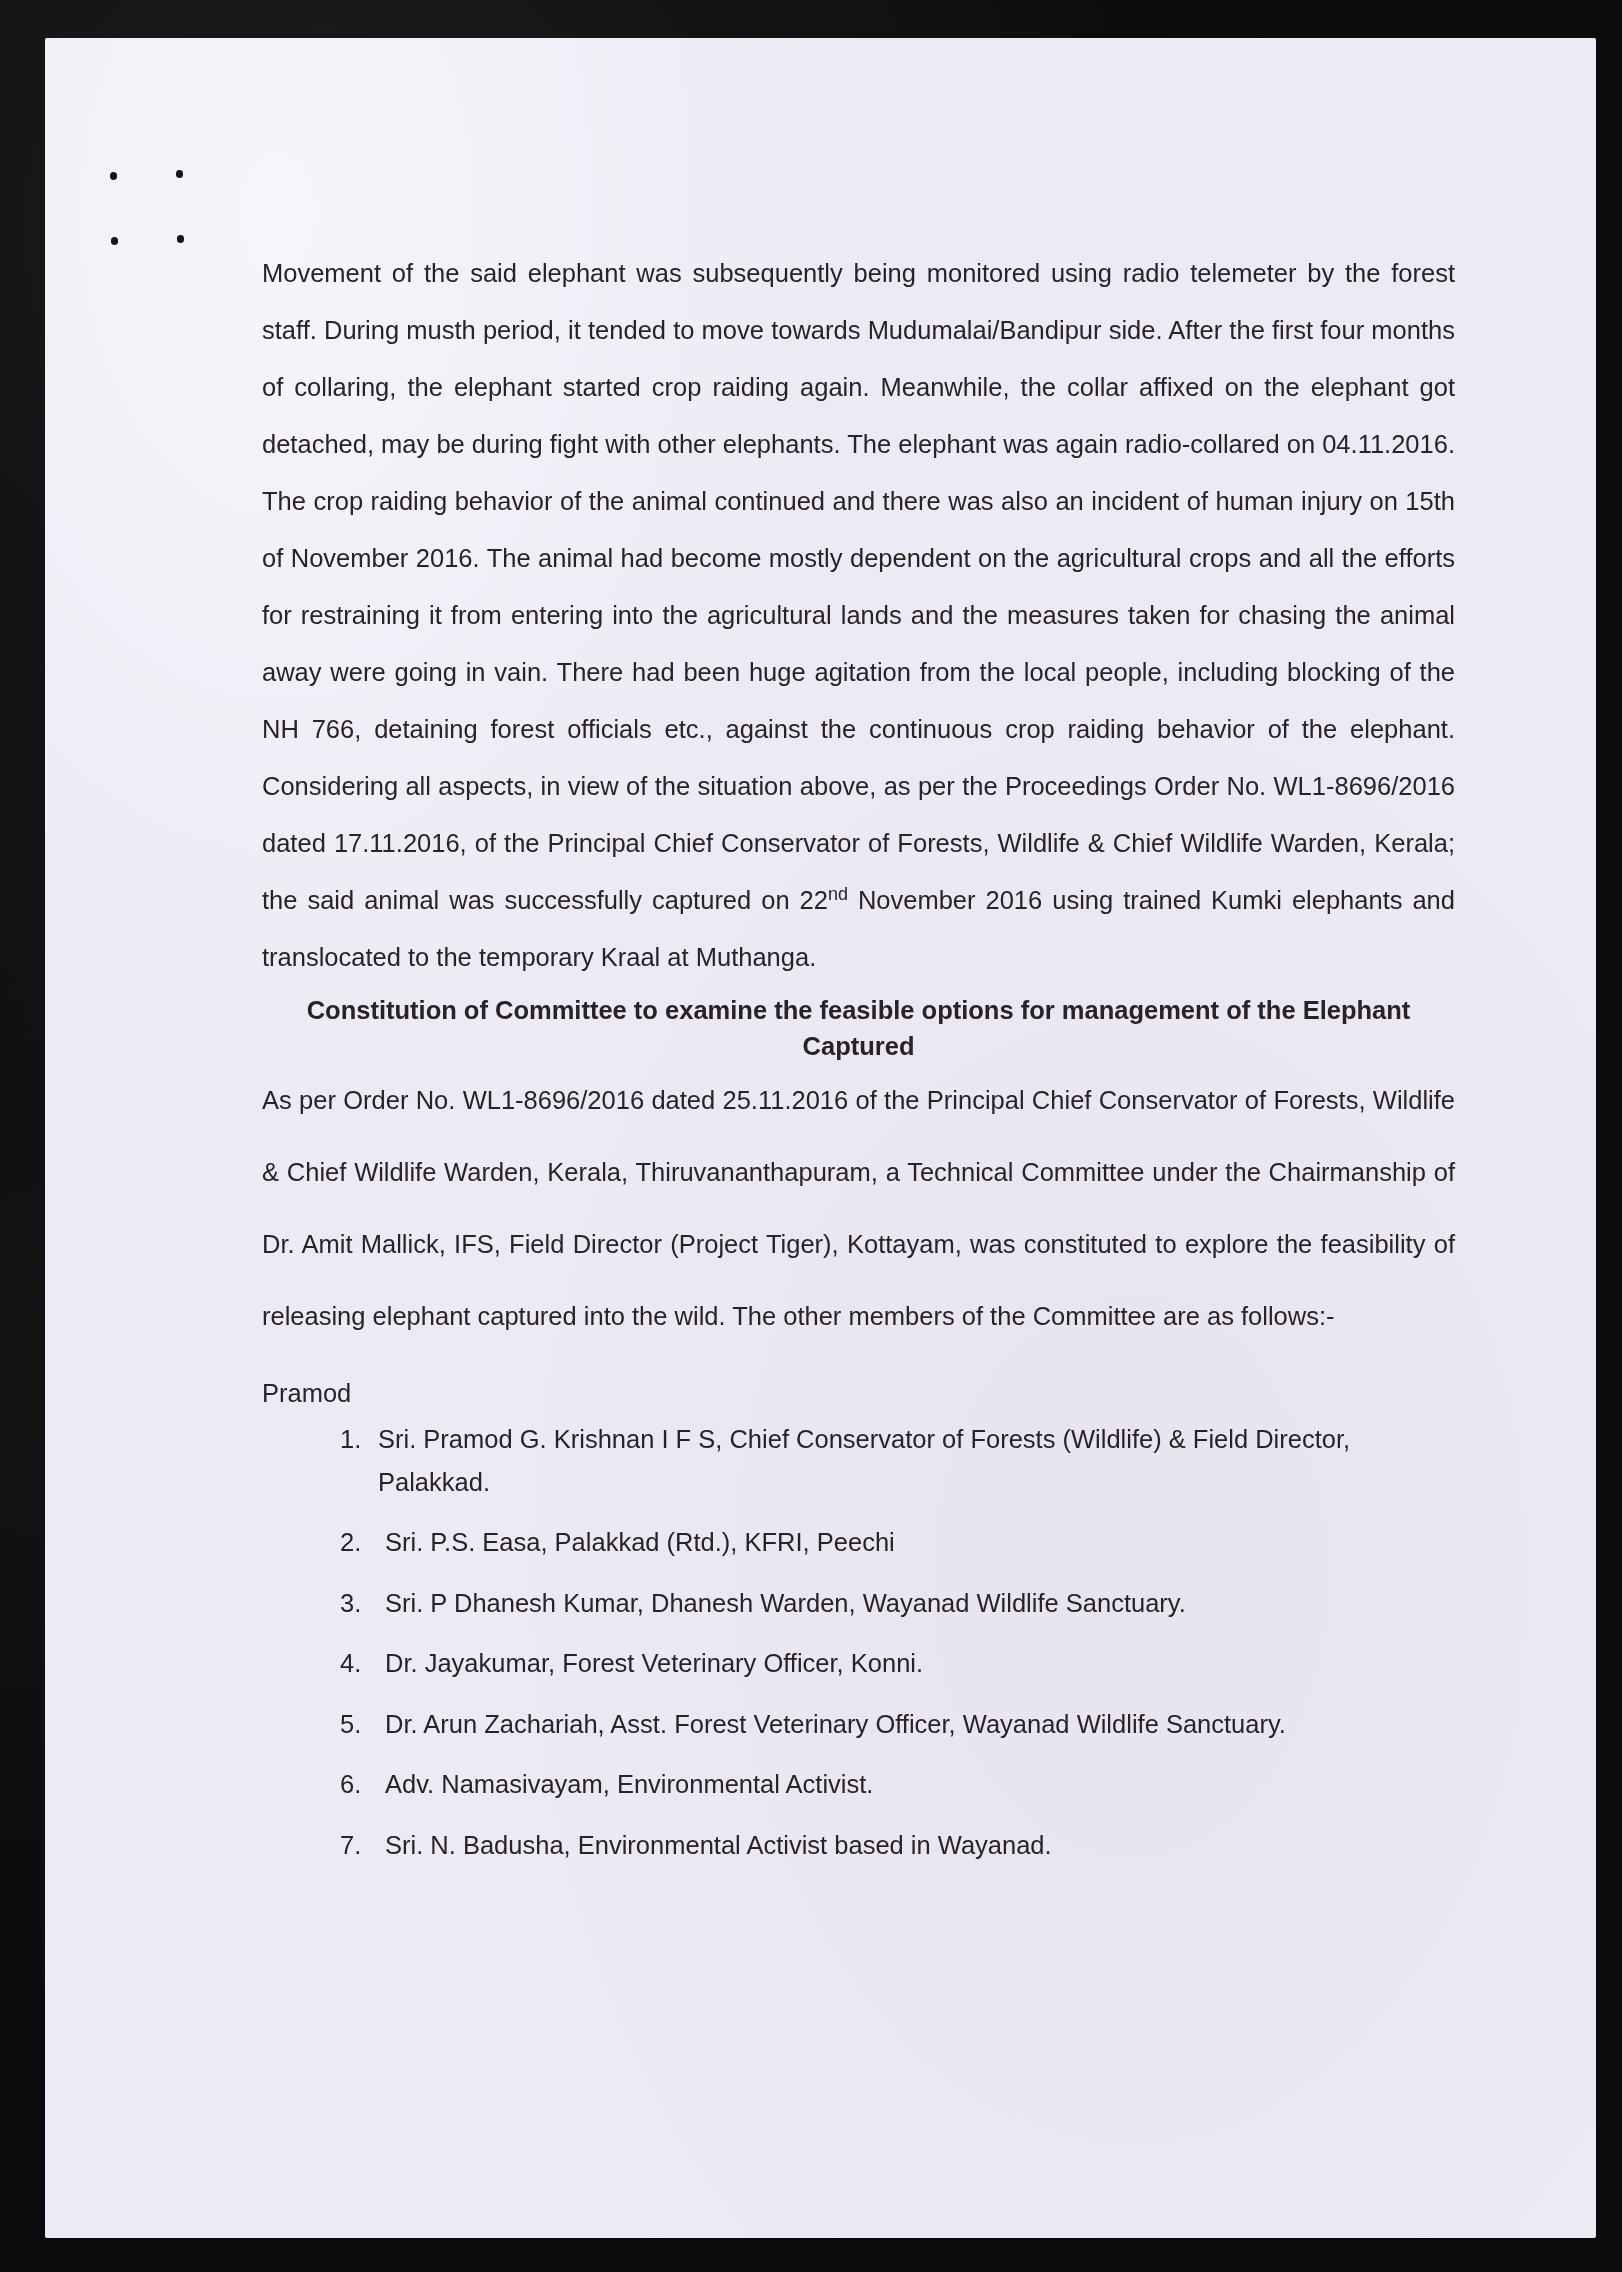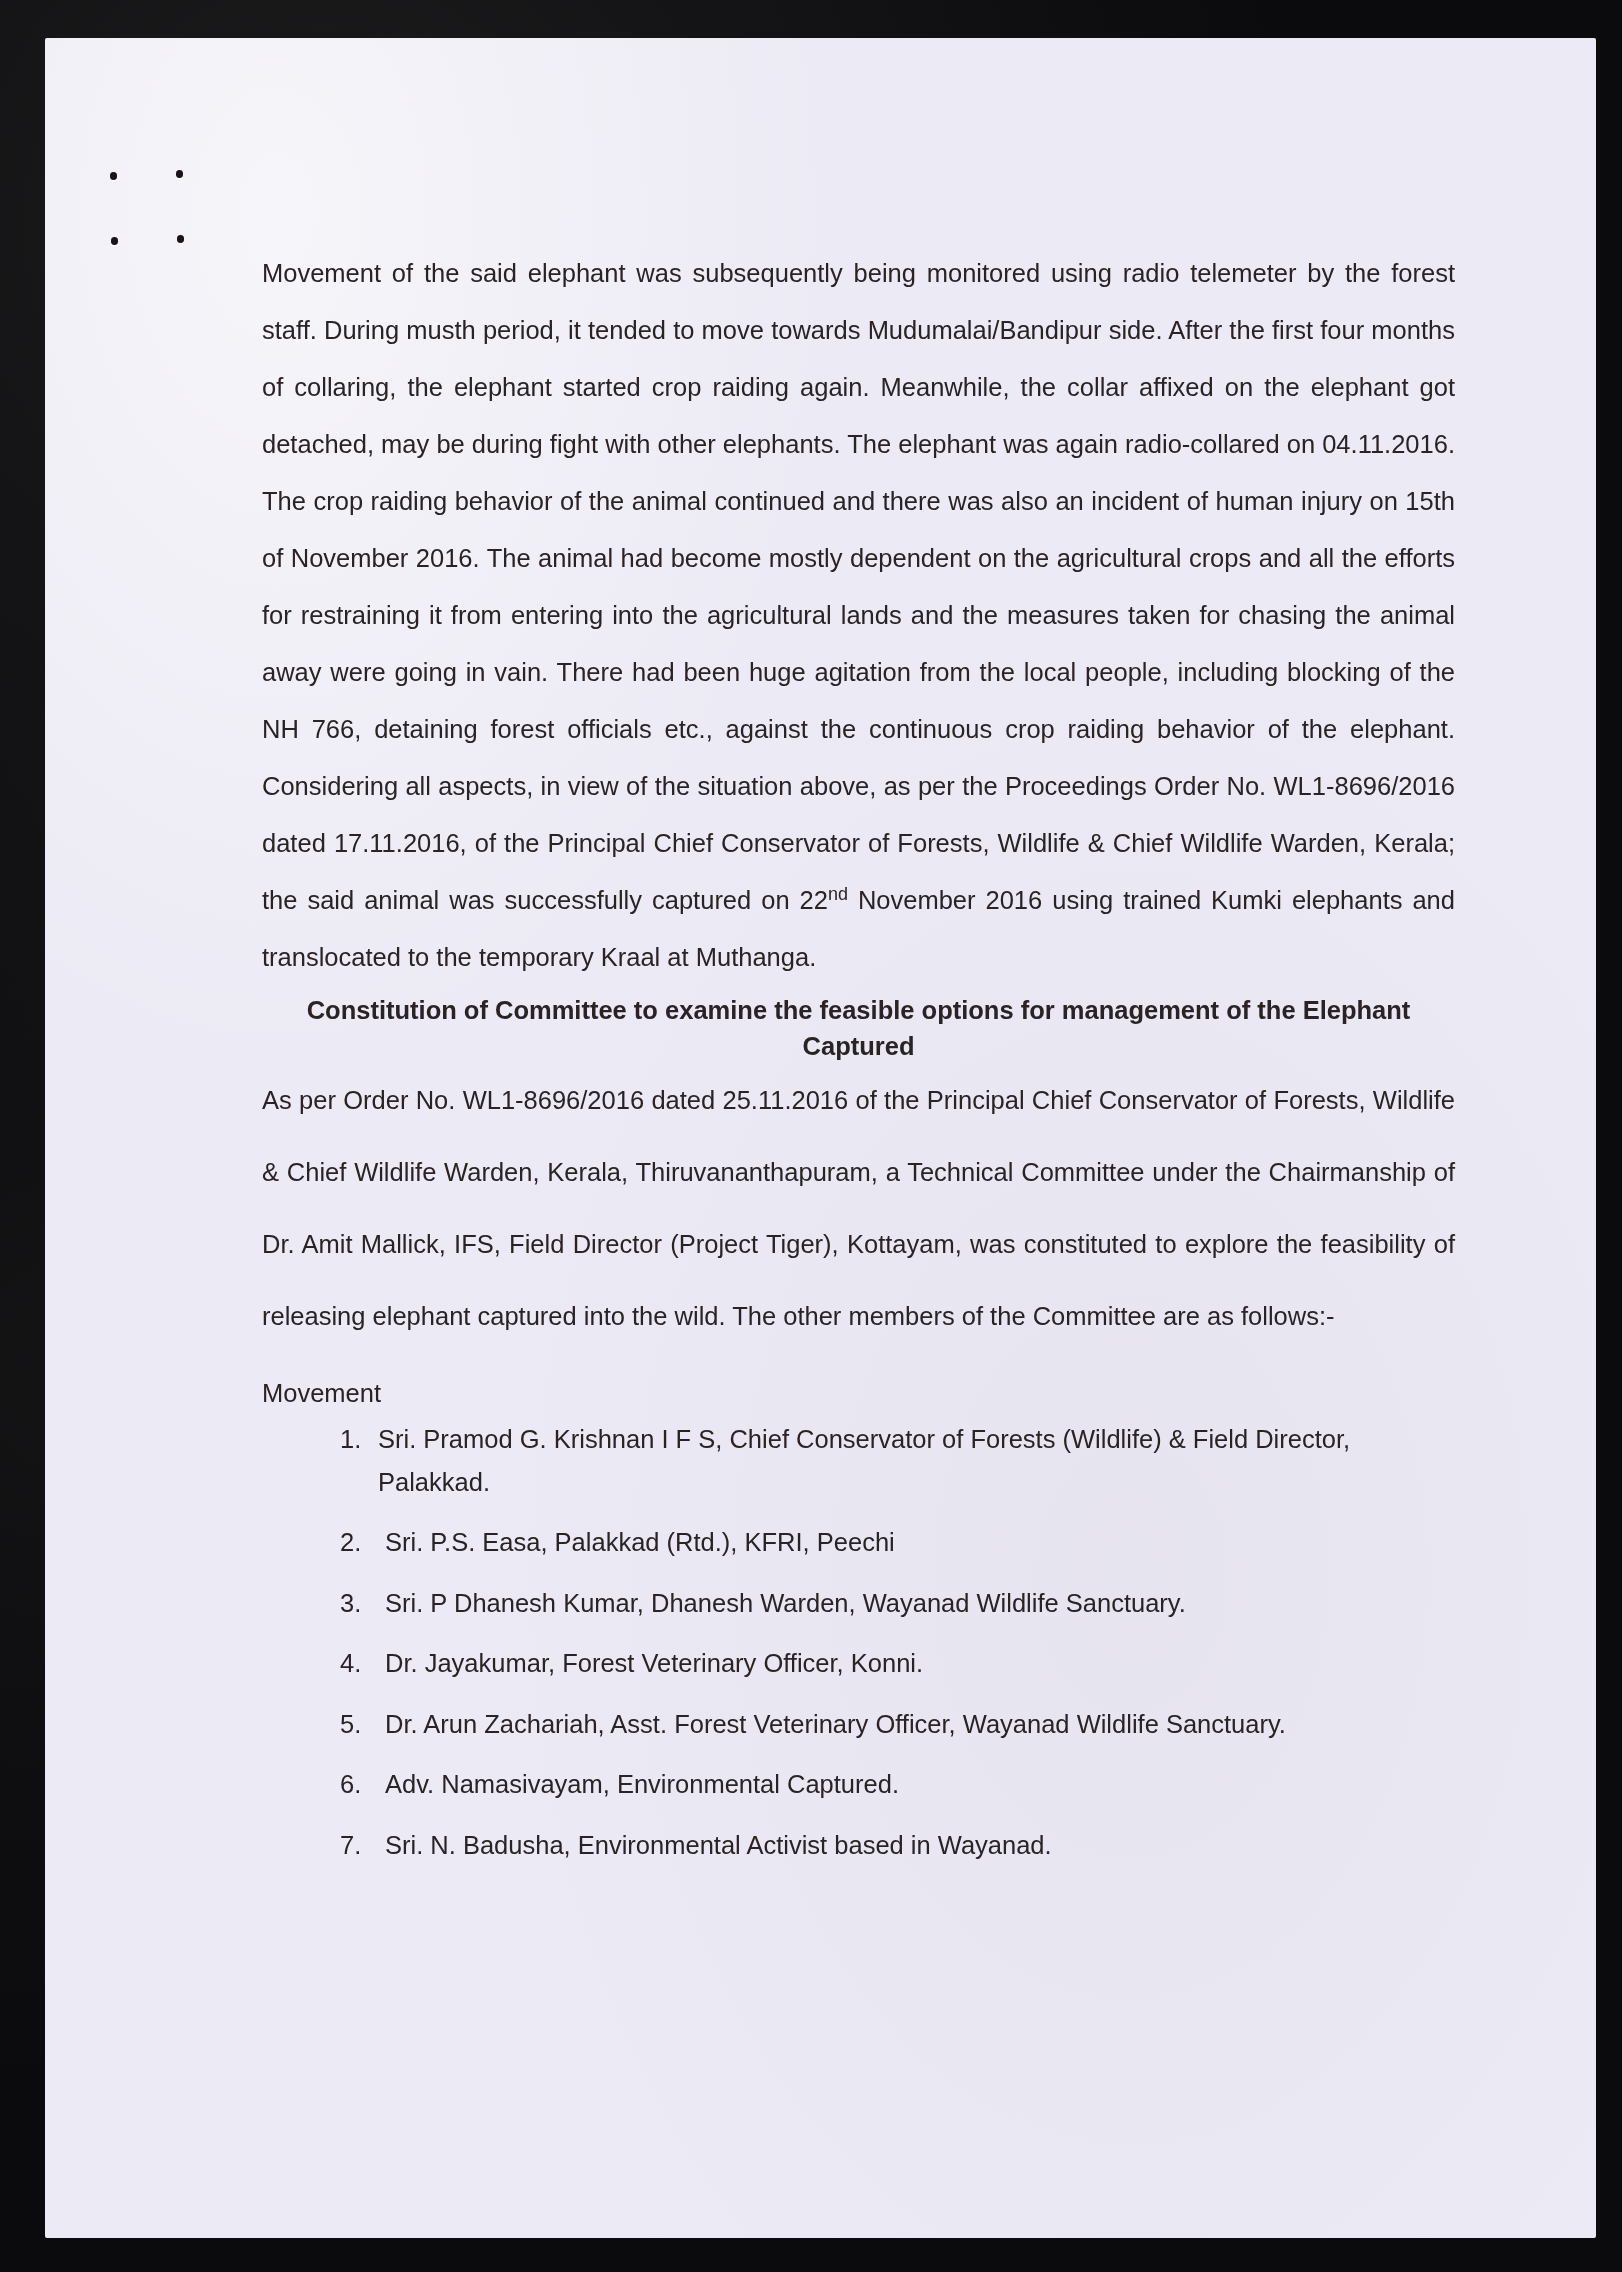--- a/index.html
+++ b/index.html
@@ -124,21 +124,21 @@
   <span class="punch-hole ph4"></span>
 </div>
 
 <div class="content">
   <p class="para"><span>Movement of the said elephant was subsequently being monitored using radio telemeter by the forest staff.  During musth period, it tended to move towards Mudumalai/Bandipur side. After the first four months of collaring, the elephant started crop raiding again.  Meanwhile, the collar affixed on the elephant got detached, may be during fight with other elephants. The elephant was again radio-collared on 04.11.2016.  The crop raiding behavior of the animal continued and there was also an incident of human injury on 15th of November 2016. The animal had become mostly dependent on the agricultural crops and all the efforts for restraining it from entering into the agricultural lands and the measures taken for chasing the animal away were going in vain.   There had been huge agitation from the local people, including blocking of the NH 766, detaining forest officials etc., against the continuous crop raiding behavior of the elephant. Considering all aspects, in view of the situation above, as per the Proceedings Order No. WL1-8696/2016 dated 17.11.2016, of the Principal Chief Conservator of Forests, Wildlife &amp; Chief Wildlife Warden, Kerala; the said animal was successfully captured on 22</span><sup>nd</sup><span> November 2016 using trained Kumki elephants and translocated to the temporary Kraal at Muthanga.</span></p>
 
   <p class="heading">Constitution of Committee to examine the feasible options for management of the Elephant Captured</p>
 
   <p class="para2">As per Order No. WL1-8696/2016 dated 25.11.2016 of the Principal Chief Conservator of Forests, Wildlife &amp; Chief Wildlife Warden, Kerala, Thiruvananthapuram, a Technical Committee under the Chairmanship of Dr. Amit  Mallick, IFS, Field Director (Project Tiger), Kottayam, was constituted to explore the feasibility of releasing elephant captured into the wild.  The other members of the Committee are as follows:-</p>
 
-  <div class="members-label">Movement</div>
+  <div class="members-label">Pramod</div>
 
   <ol class="member-list">
     <li class="member-item">
       <span class="member-num tight">1.</span>
       <span class="member-text">
         <span>Sri. Pramod G. Krishnan I F S, Chief Conservator of Forests (Wildlife) &amp; Field Director,</span>
         <span class="cont">Palakkad.</span>
       </span>
     </li>
     <li class="member-item">
@@ -152,21 +152,21 @@
     <li class="member-item">
       <span class="member-num">4.</span>
       <span class="member-text">Dr. Jayakumar, Forest Veterinary Officer, Konni.</span>
     </li>
     <li class="member-item">
       <span class="member-num">5.</span>
       <span class="member-text">Dr. Arun Zachariah, Asst. Forest Veterinary Officer, Wayanad Wildlife Sanctuary.</span>
     </li>
     <li class="member-item">
       <span class="member-num">6.</span>
-      <span class="member-text">Adv. Namasivayam,  Environmental Captured.</span>
+      <span class="member-text">Adv. Namasivayam,  Environmental Activist.</span>
     </li>
     <li class="member-item">
       <span class="member-num">7.</span>
       <span class="member-text">Sri. N. Badusha, Environmental Activist based in Wayanad.</span>
     </li>
   </ol>
 </div>
 
 
 </body></html>

